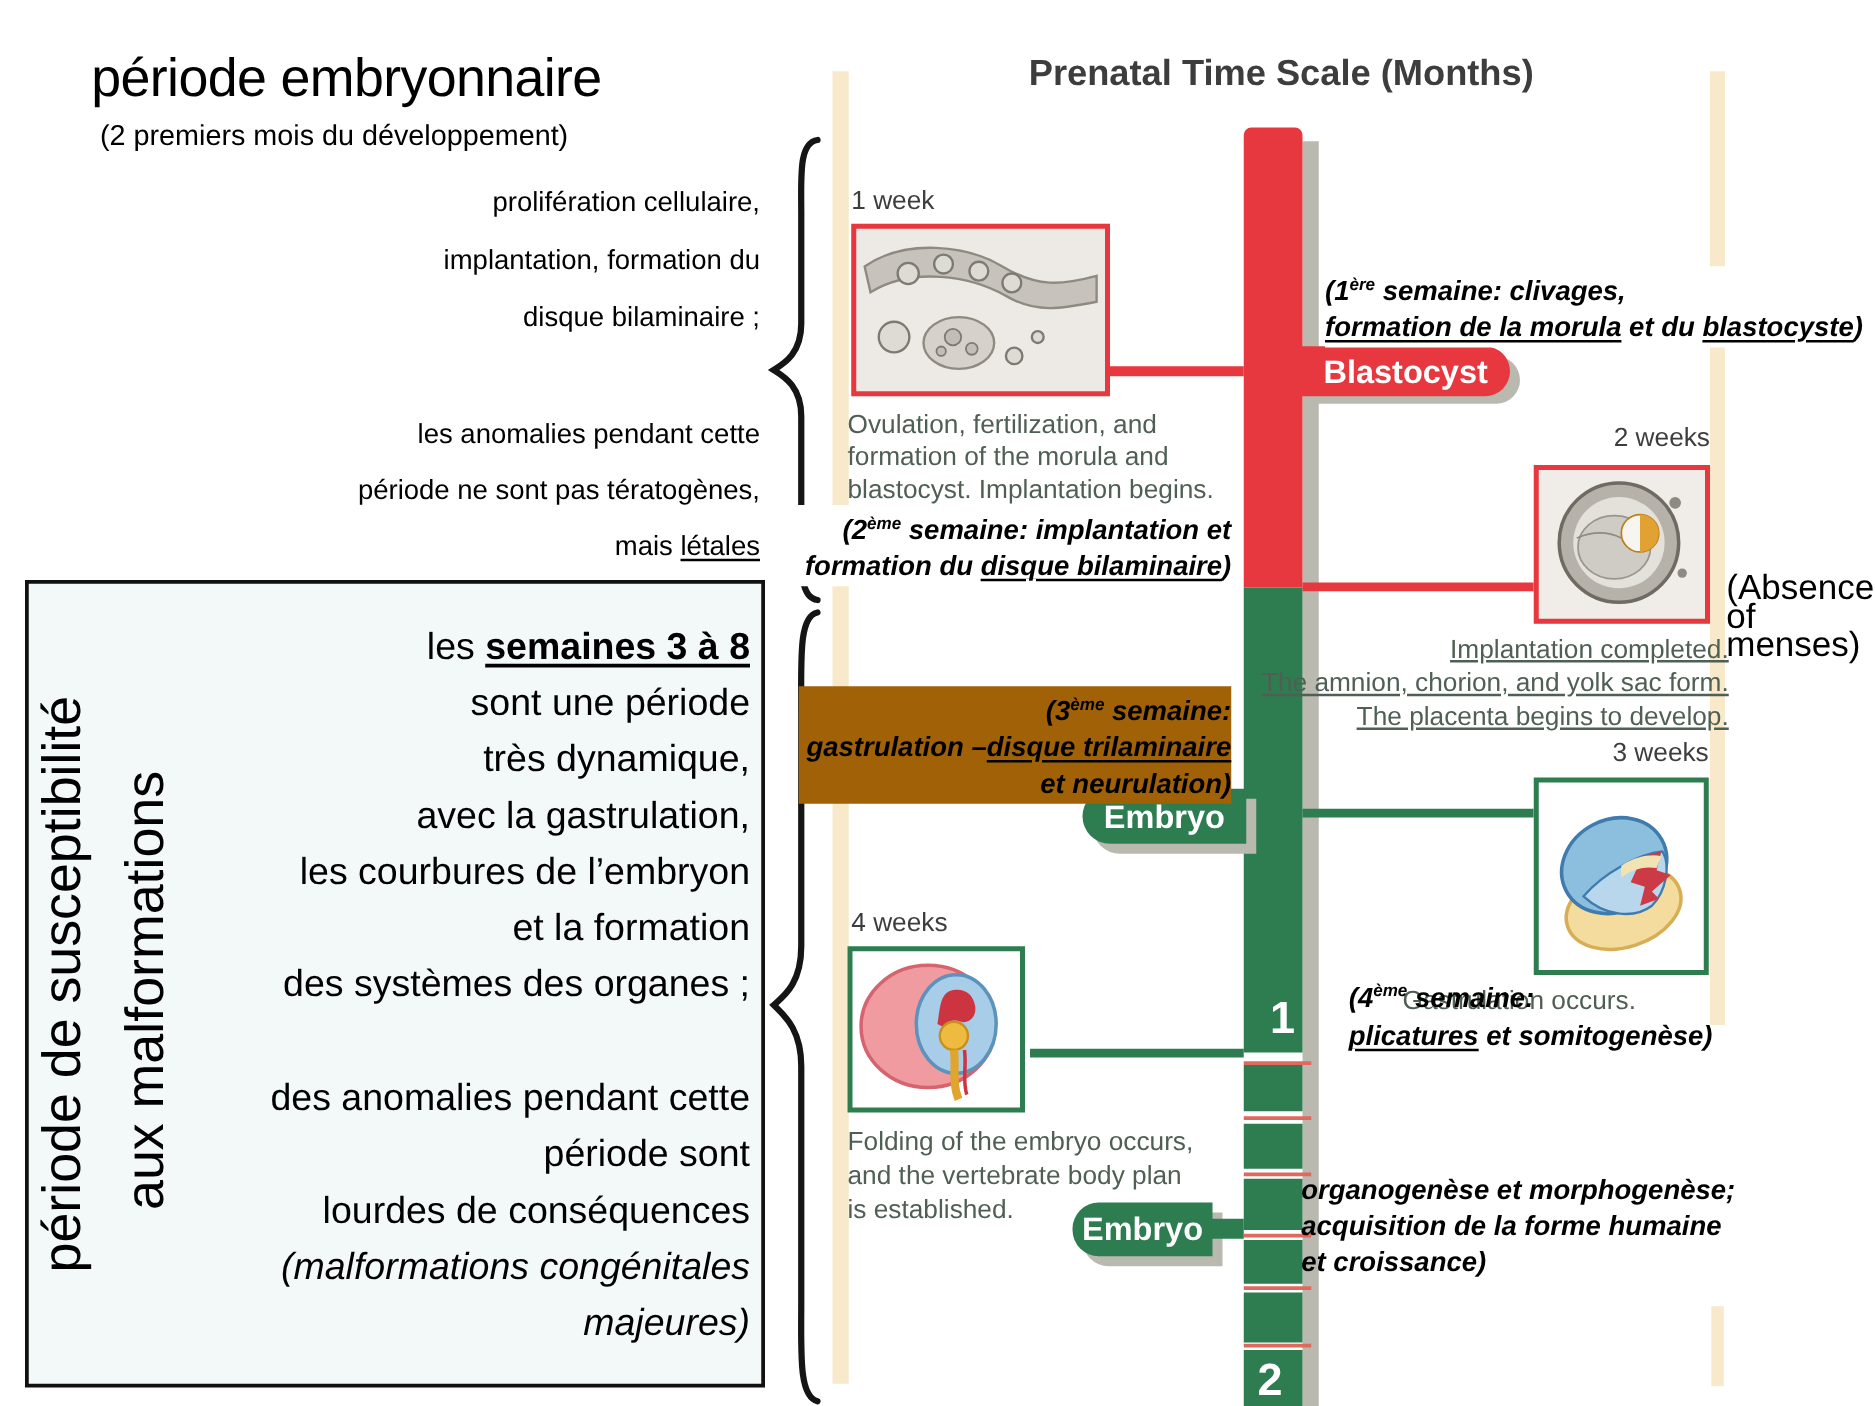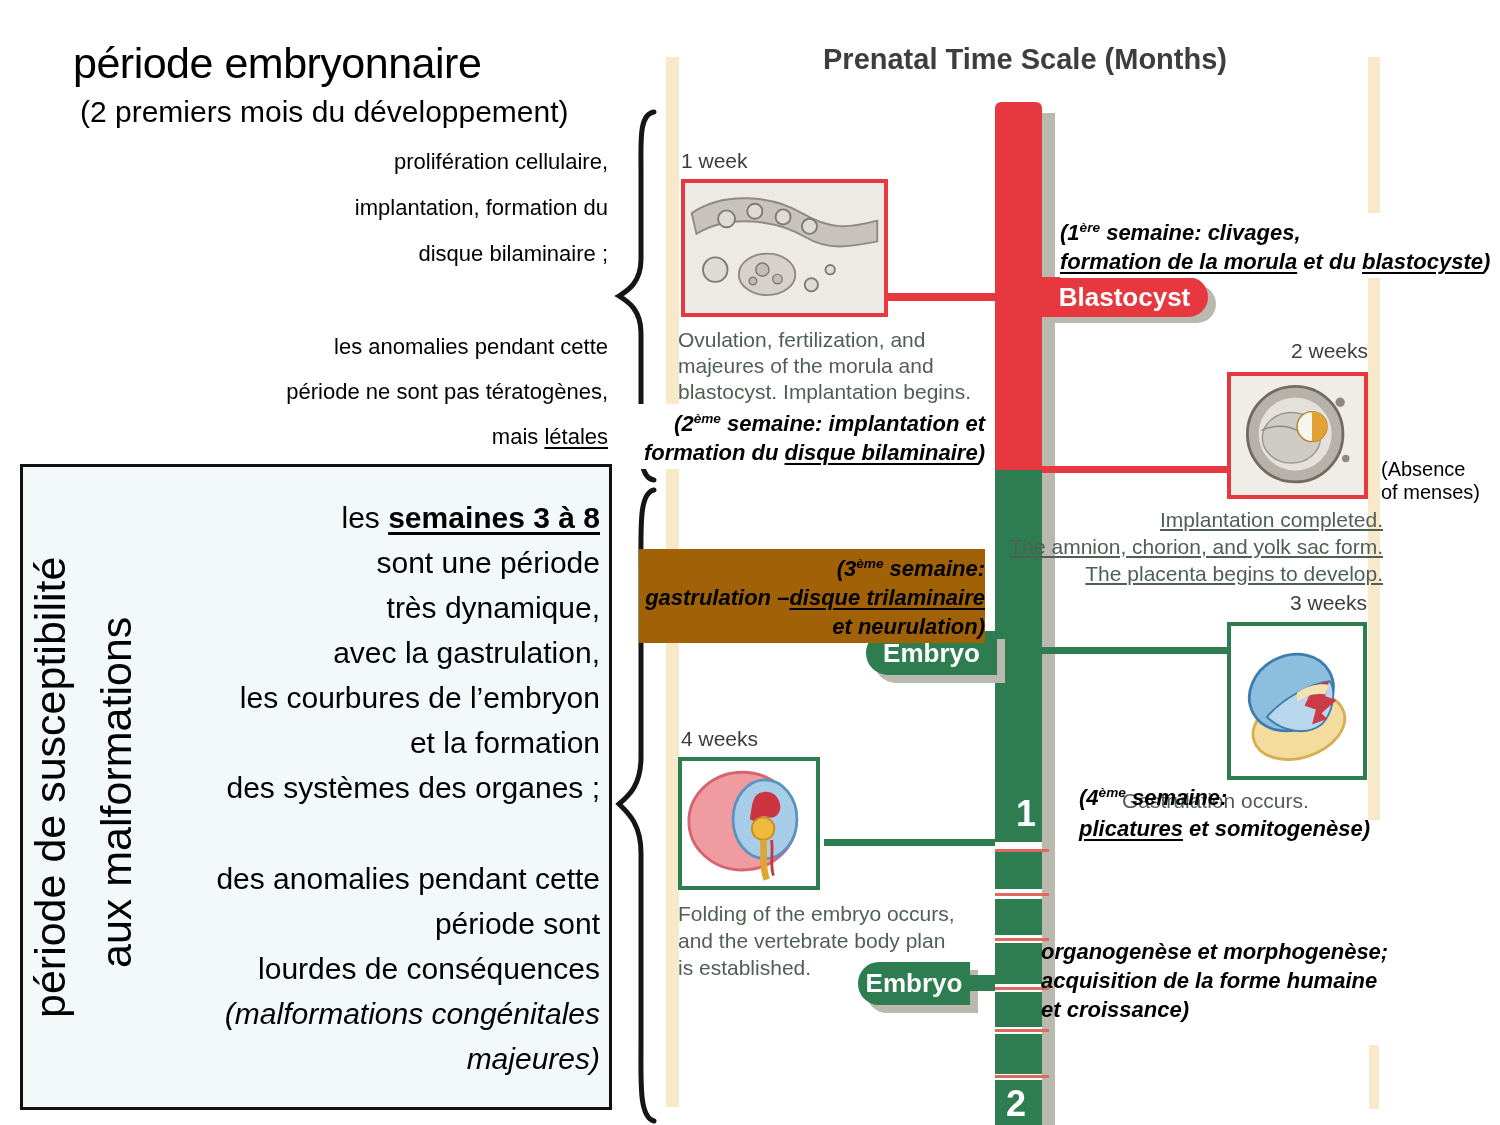--- a/index.html
+++ b/index.html
@@ -4,21 +4,21 @@
 <style>
   html,body{margin:0;padding:0;background:#fff;}
   #page{position:relative;width:1500px;height:1125px;background:#fff;overflow:hidden;
         font-family:"Liberation Sans",sans-serif;color:#000;margin-top:27px;}
   .abs{position:absolute;}
   .ra{text-align:right;}
   .u{text-decoration:underline;text-underline-offset:3px;}
   .bu{font-weight:bold;text-decoration:underline;text-underline-offset:4px;}
   .it{font-style:italic;}
   .slide-title{font-size:43px;letter-spacing:-0.5px;}
-  .slide-sub{font-size:30px;}
+  .slide-sub{font-size:23px;}
   .para{font-size:22px;line-height:46px;}
   .boxpara{font-size:30px;line-height:45px;}
   .vert{writing-mode:vertical-rl;transform:rotate(180deg);text-align:center;font-size:43px;}
   .band{background:var(--cream,#f7e9c9);}
   .cap{font-size:21px;line-height:26px;color:var(--caption,#4f5f54);}
   .wklabel{font-size:21px;color:var(--label_gray,#3d3d3d);}
   .ann{font-size:22px;line-height:29px;font-weight:bold;font-style:italic;width:max-content;padding-left:24px;}
   .ann sup{font-size:0.62em;}
   .imgbox{box-sizing:border-box;}
   .marker{color:#fff;font-weight:bold;font-size:26px;line-height:40px;text-align:center;}
@@ -133,21 +133,21 @@
       <circle cx="80" cy="92" r="7" fill="#c2beb7" stroke="#7d7a73" stroke-width="1.5"></circle>
       <circle cx="96" cy="102" r="5" fill="#c2beb7" stroke="#7d7a73" stroke-width="1.5"></circle>
       <circle cx="70" cy="104" r="4" fill="#c2beb7" stroke="#7d7a73" stroke-width="1.5"></circle>
       <circle cx="30" cy="92" r="13" fill="#dedad4" stroke="#7d7a73" stroke-width="2"></circle>
       <circle cx="132" cy="108" r="7" fill="#dedad4" stroke="#7d7a73" stroke-width="2"></circle>
       <circle cx="152" cy="92" r="5" fill="#dedad4" stroke="#7d7a73" stroke-width="2"></circle>
     </svg>
   </div>
   <div class="abs cap" style="left:678px;top:300px;">
     <div>Ovulation, fertilization, and</div>
-    <div>majeures of the morula and</div>
+    <div>formation of the morula and</div>
     <div>blastocyst. Implantation begins.</div>
   </div>
 
   <div class="abs ann" style="left:1060px;top:186px;background:#fff;padding:0 4px 2px 0;">
     <div><span>(1</span><sup>ère</sup><span> semaine: clivages,</span></div>
     <div><span class="u">formation de la morula</span><span> et du </span><span class="u">blastocyste</span><span>)</span></div>
   </div>
 
   <div class="abs ann ra" style="right:515px;top:377px;background:#fff;padding:0 0 2px 6px;">
     <div><span>(2</span><sup>ème</sup><span> semaine: implantation et</span></div>
@@ -160,21 +160,21 @@
       <circle cx="68" cy="62" r="51" fill="#b7b2a9" stroke="#6f6b63" stroke-width="3"></circle>
       <circle cx="68" cy="62" r="39" fill="#e4e0da"></circle>
       <ellipse cx="64" cy="66" rx="31" ry="27" fill="#cfccc6" stroke="#9a968e" stroke-width="1.5"></ellipse>
       <path d="M32,58 C46,52 58,52 70,58" stroke="#8e8a82" stroke-width="1.5" fill="none"></path>
       <circle cx="86" cy="54" r="16" fill="#f7f5f0" stroke="#b97f1f" stroke-width="1.5"></circle>
       <path d="M86,38 a16,16 0 0 1 0,32 z" fill="#e2a233"></path>
       <circle cx="116" cy="28" r="5" fill="#8e8a82"></circle>
       <circle cx="122" cy="88" r="4" fill="#8e8a82"></circle>
     </svg>
   </div>
-  <div class="abs" style="left:1381px;top:431px;font-size:20px;line-height:23px;">
+  <div class="abs" style="left:1381px;top:431px;font-size:28px;line-height:23px;">
     <div>(Absence</div>
     <div>of menses)</div>
   </div>
   <div class="abs cap ra" style="right:117px;top:479px;line-height:27px;width:max-content;text-decoration:underline;">
     <div>Implantation completed.</div>
     <div>The amnion, chorion, and yolk sac form.</div>
     <div>The placenta begins to develop.</div>
   </div>
 
   <div class="abs ann ra" style="right:515px;top:522px;background:#a16207;padding:0 0 2px 6px;">

